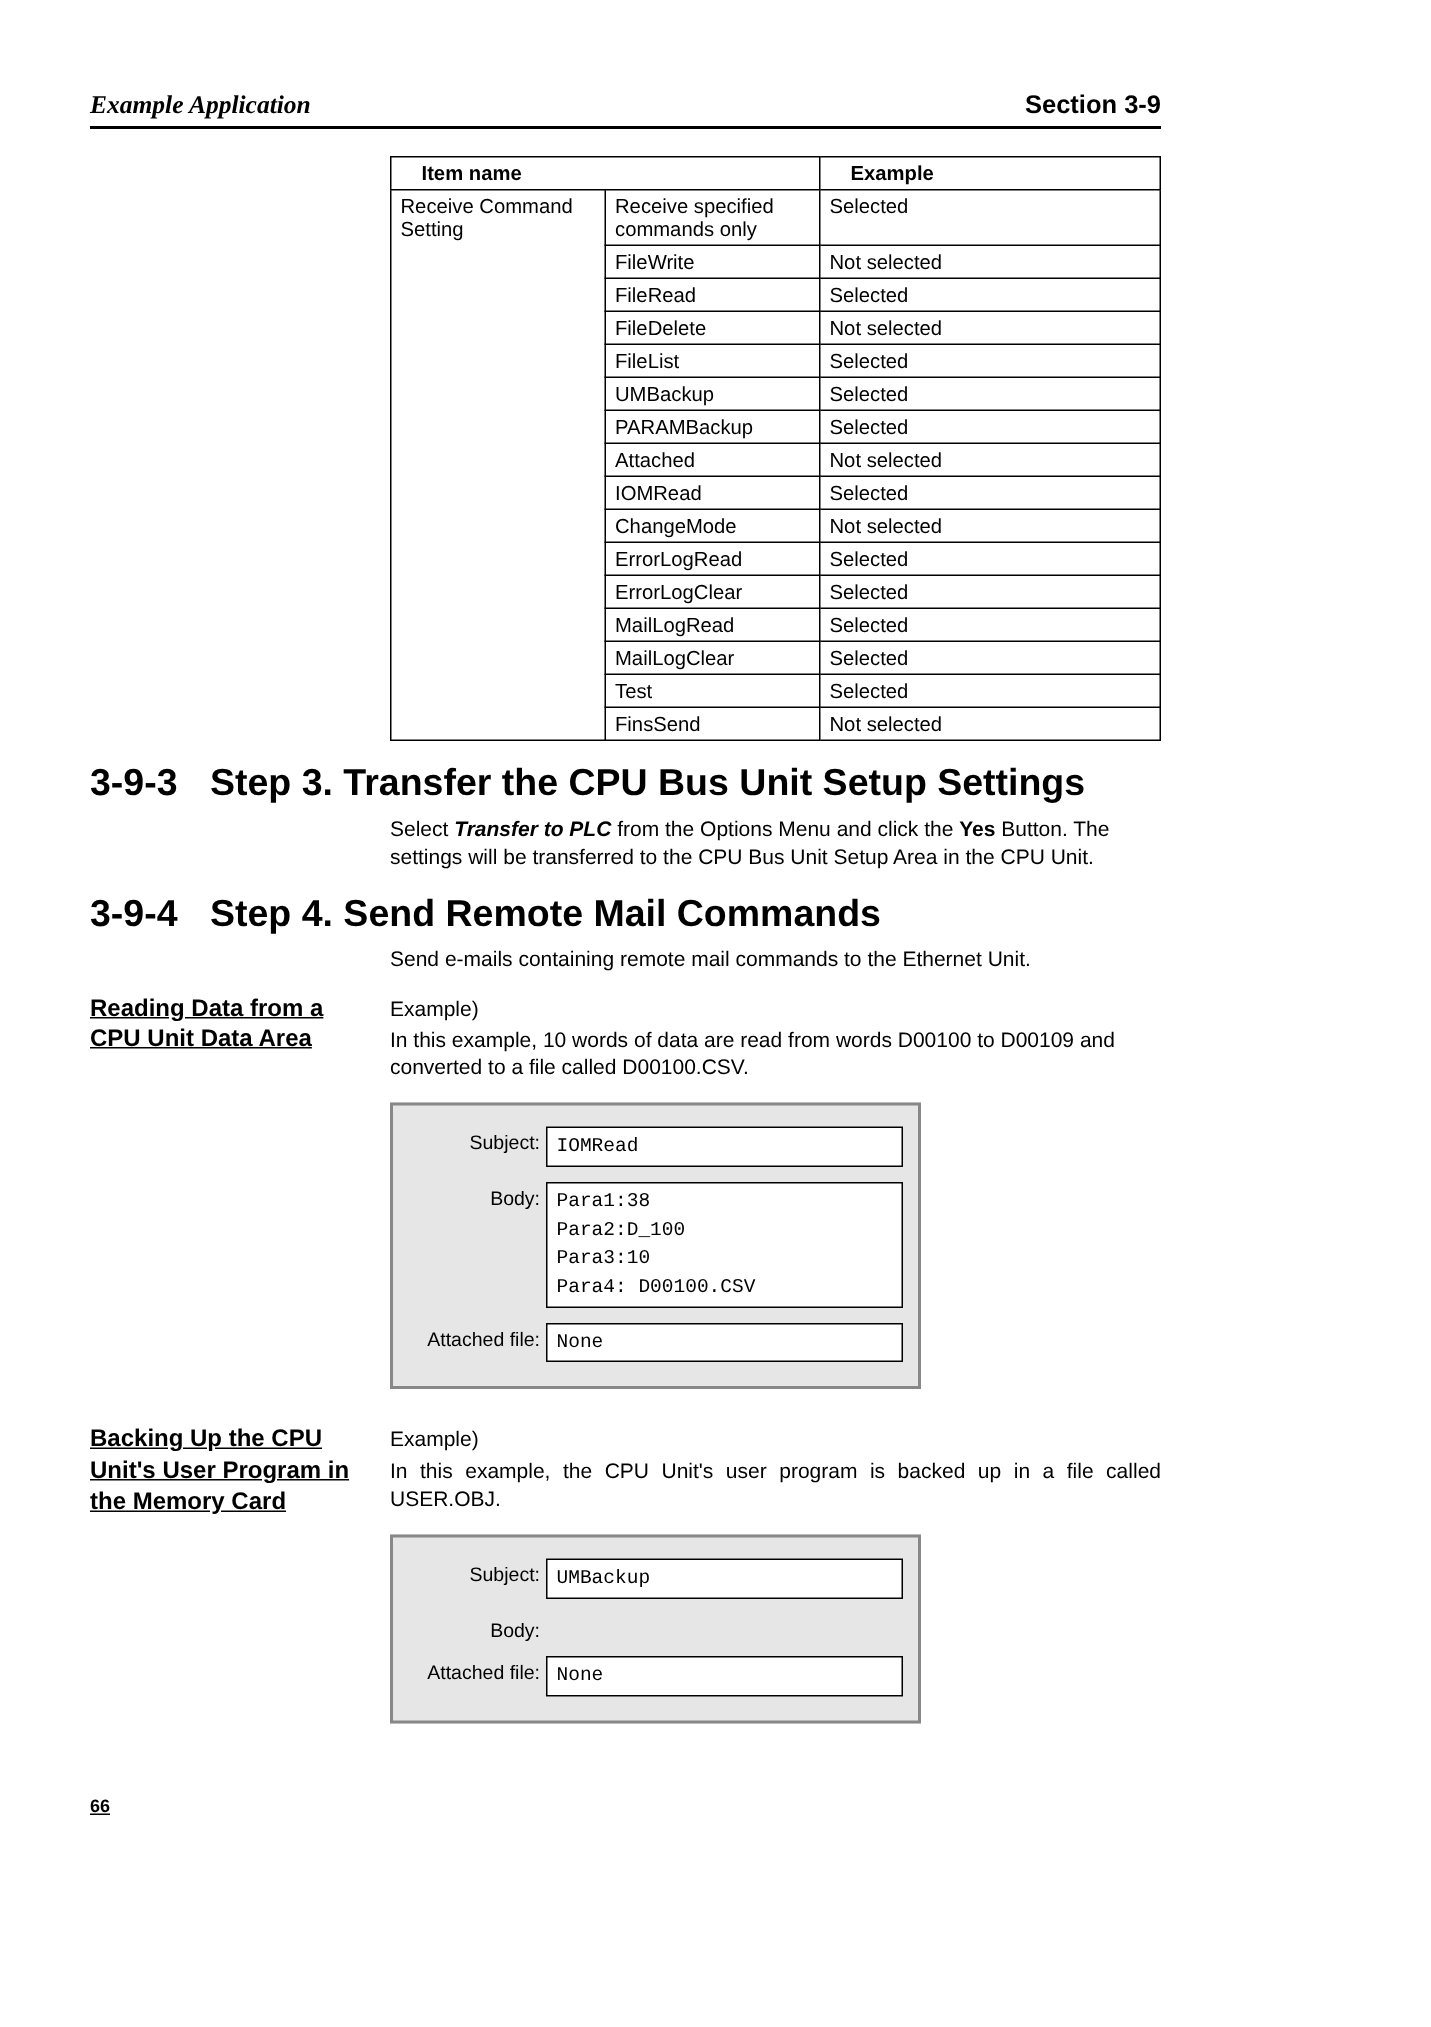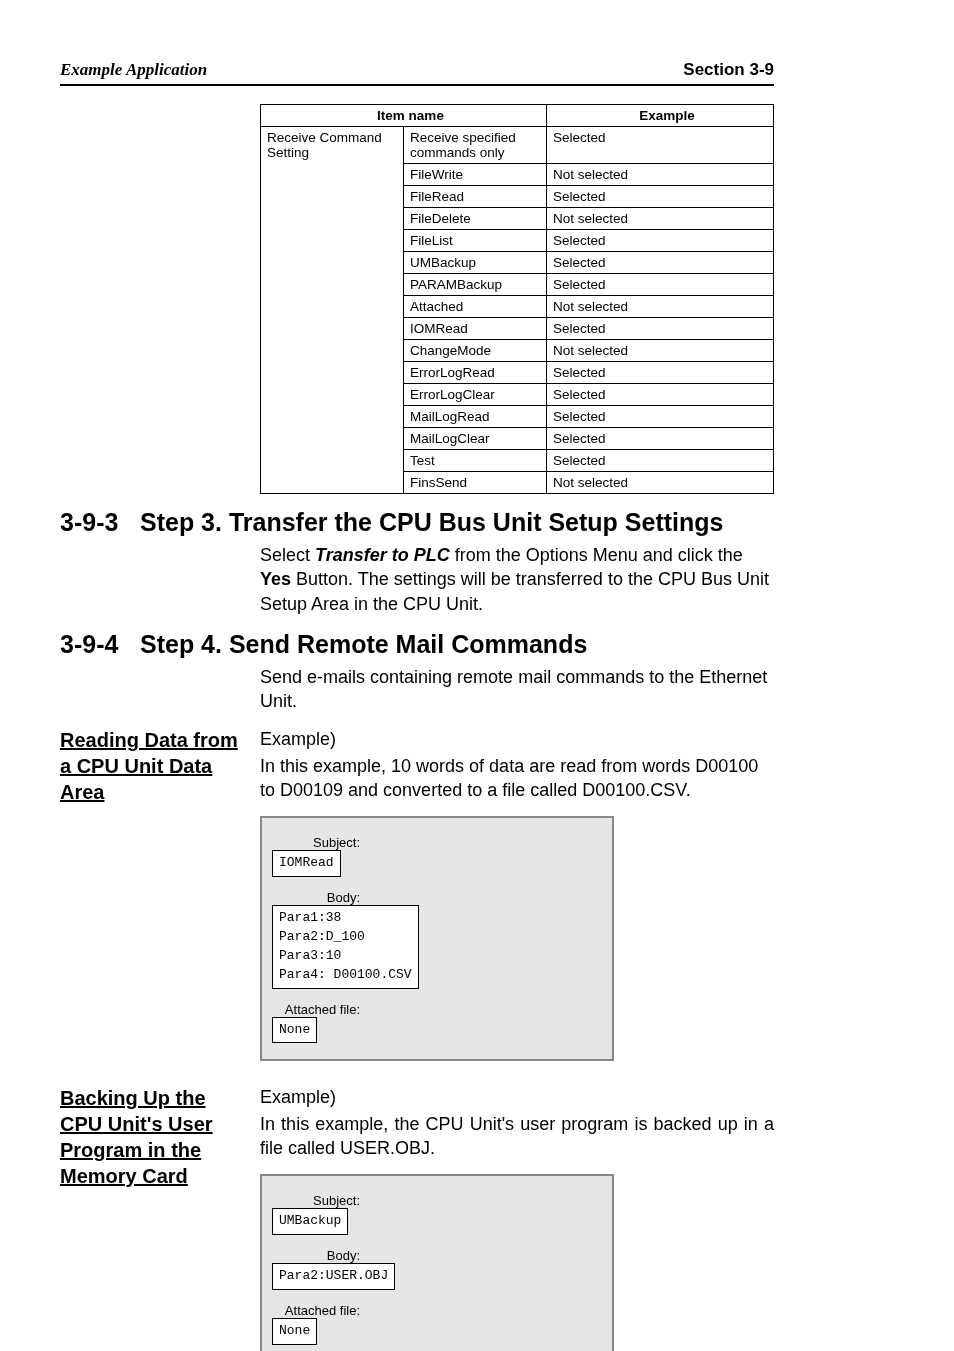--- a/index.html
+++ b/index.html
@@ -39,74 +39,72 @@
     margin-bottom: 14px;
   }
   table.cmd th, table.cmd td {
     border: 1px solid #000;
     padding: 3px 6px;
     text-align: left;
     font-size: 13.5px;
     vertical-align: top;
   }
   table.cmd th {
-    text-align: center;
     font-weight: bold;
     padding-left: 20px;
   }
   .h3 {
     font-size: 25px;
     font-weight: bold;
     margin: 10px 0 6px 0;
     display: flex;
   }
   .h3 .num {
     width: 80px;
   }
   .para {
     margin: 0 0 14px 0;
-    font-size: 18px;
+    font-size: 14px;
     line-height: 1.35;
   }
   .para .bold {
     font-weight: bold;
   }
   .para .bi {
     font-weight: bold;
     font-style: italic;
   }
   .two-col {
     display: flex;
     margin-bottom: 6px;
   }
   .side-label {
     width: 200px;
     flex-shrink: 0;
     font-weight: bold;
     text-decoration: underline;
-    font-size: 20px;
+    font-size: 16px;
     line-height: 1.3;
     padding-right: 12px;
     box-sizing: border-box;
   }
   .main-text {
     flex: 1;
   }
   .email-box {
     margin: 10px 0 18px 0;
     border: 2px solid #888;
     background: #e6e6e6;
     padding: 10px 10px 16px 10px;
     width: 330px;
   }
   .email-row {
     display: flex;
     margin: 4px 0 10px 0;
     align-items: flex-start;
-    flex-direction: column;
   }
   .email-row .lbl {
     width: 88px;
     text-align: right;
     font-size: 13px;
     padding-right: 4px;
     padding-top: 3px;
   }
   .email-row .val {
     flex: 1;
@@ -263,21 +261,20 @@
       <p class="para" style="margin-bottom:2px">Example)</p>
       <p class="para" style="text-align:justify">In this example, the CPU Unit's user program is backed up in a file called USER.OBJ.</p>
 
       <div class="email-box">
         <div class="email-row">
           <div class="lbl">Subject:</div>
           <div class="val">UMBackup</div>
         </div>
         <div class="email-row">
           <div class="lbl">Body:</div>
-          <div class="val">Para2:USER.OBJ</div>
         </div>
         <div class="email-row" style="margin-bottom:0">
           <div class="lbl">Attached file:</div>
           <div class="val">None</div>
         </div>
       </div>
     </div>
   </div>
 
 </div>

